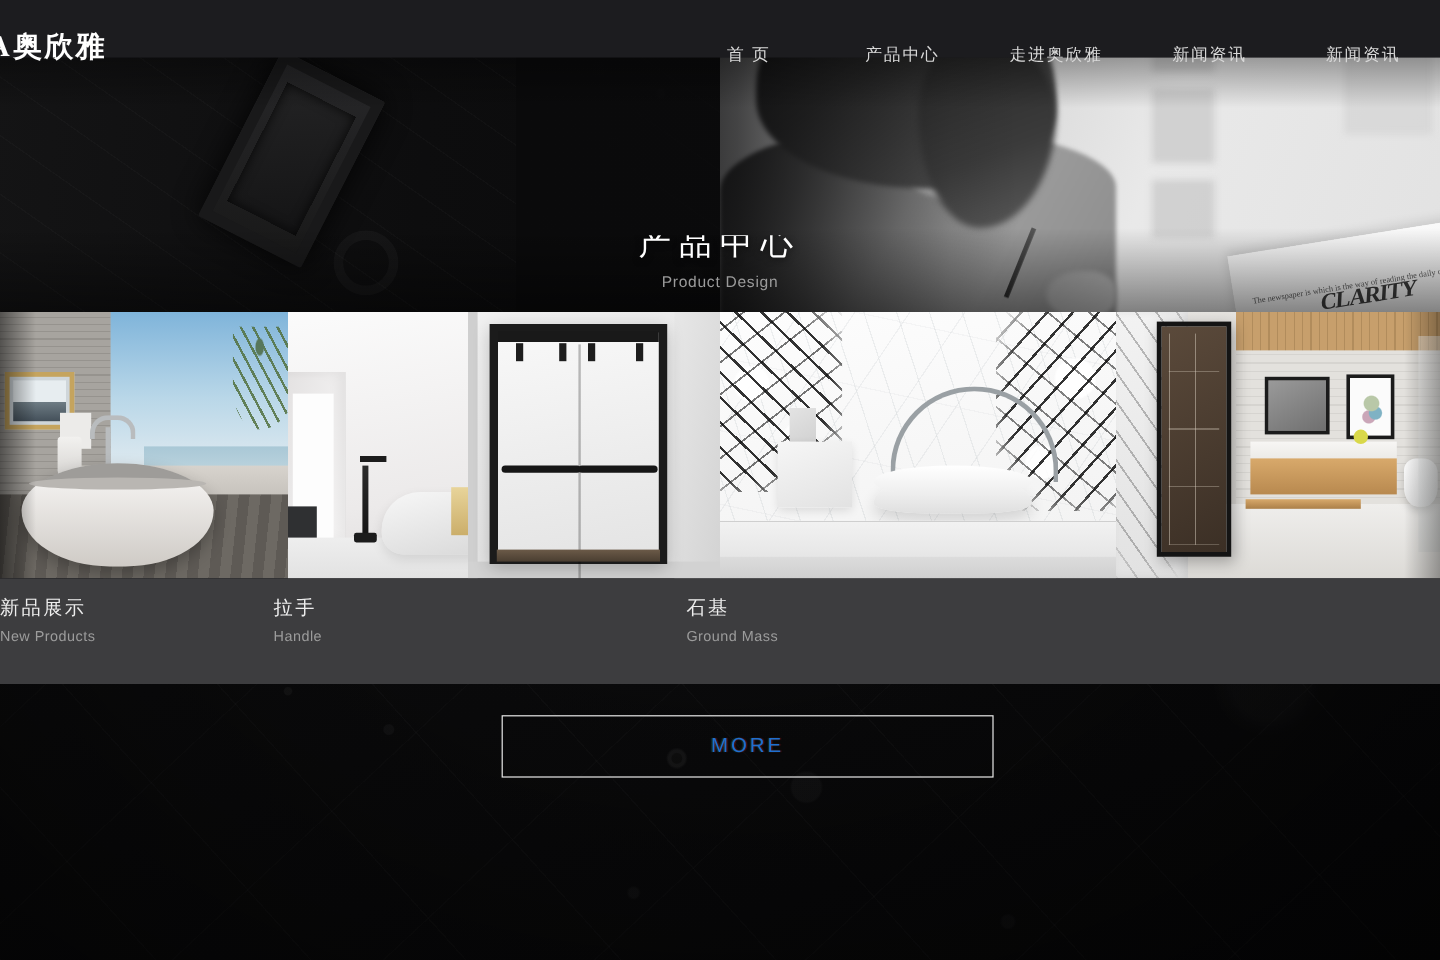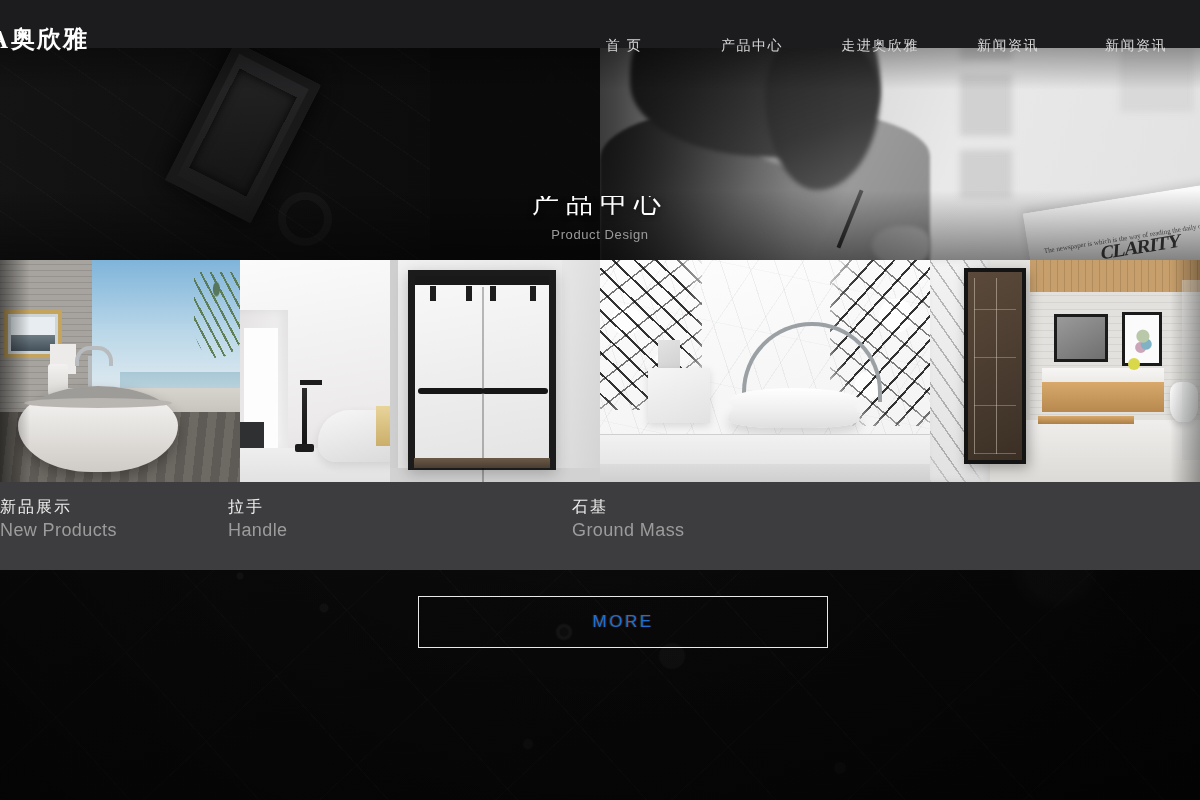--- a/index.html
+++ b/index.html
@@ -408,21 +408,21 @@
   }
   .cat{
     position:absolute; top:14px; text-align:left; cursor:pointer;
   }
   .cat-cn{
     font-size:16px; color:#ededed; letter-spacing:2px; line-height:22px;
     font-family:"DejaVu Sans",sans-serif;
   }
   .cat-en{
     margin-top:4px;
-    font-size:18px; color:#9c9c9c; letter-spacing:.4px; line-height:16px;
+    font-size:12px; color:#9c9c9c; letter-spacing:.4px; line-height:16px;
   }
   .cat0{ left:0;    width:240px; }
   .cat1{ left:228px;width:360px; }
   .cat2{ left:572px;width:360px; }
   .cat3{ left:960px;width:240px; }
 
   
   .more-btn{
     position:absolute; left:418px; top:596px; width:410px; height:52px;
     border:1px solid #e9e9e9; background:transparent;

